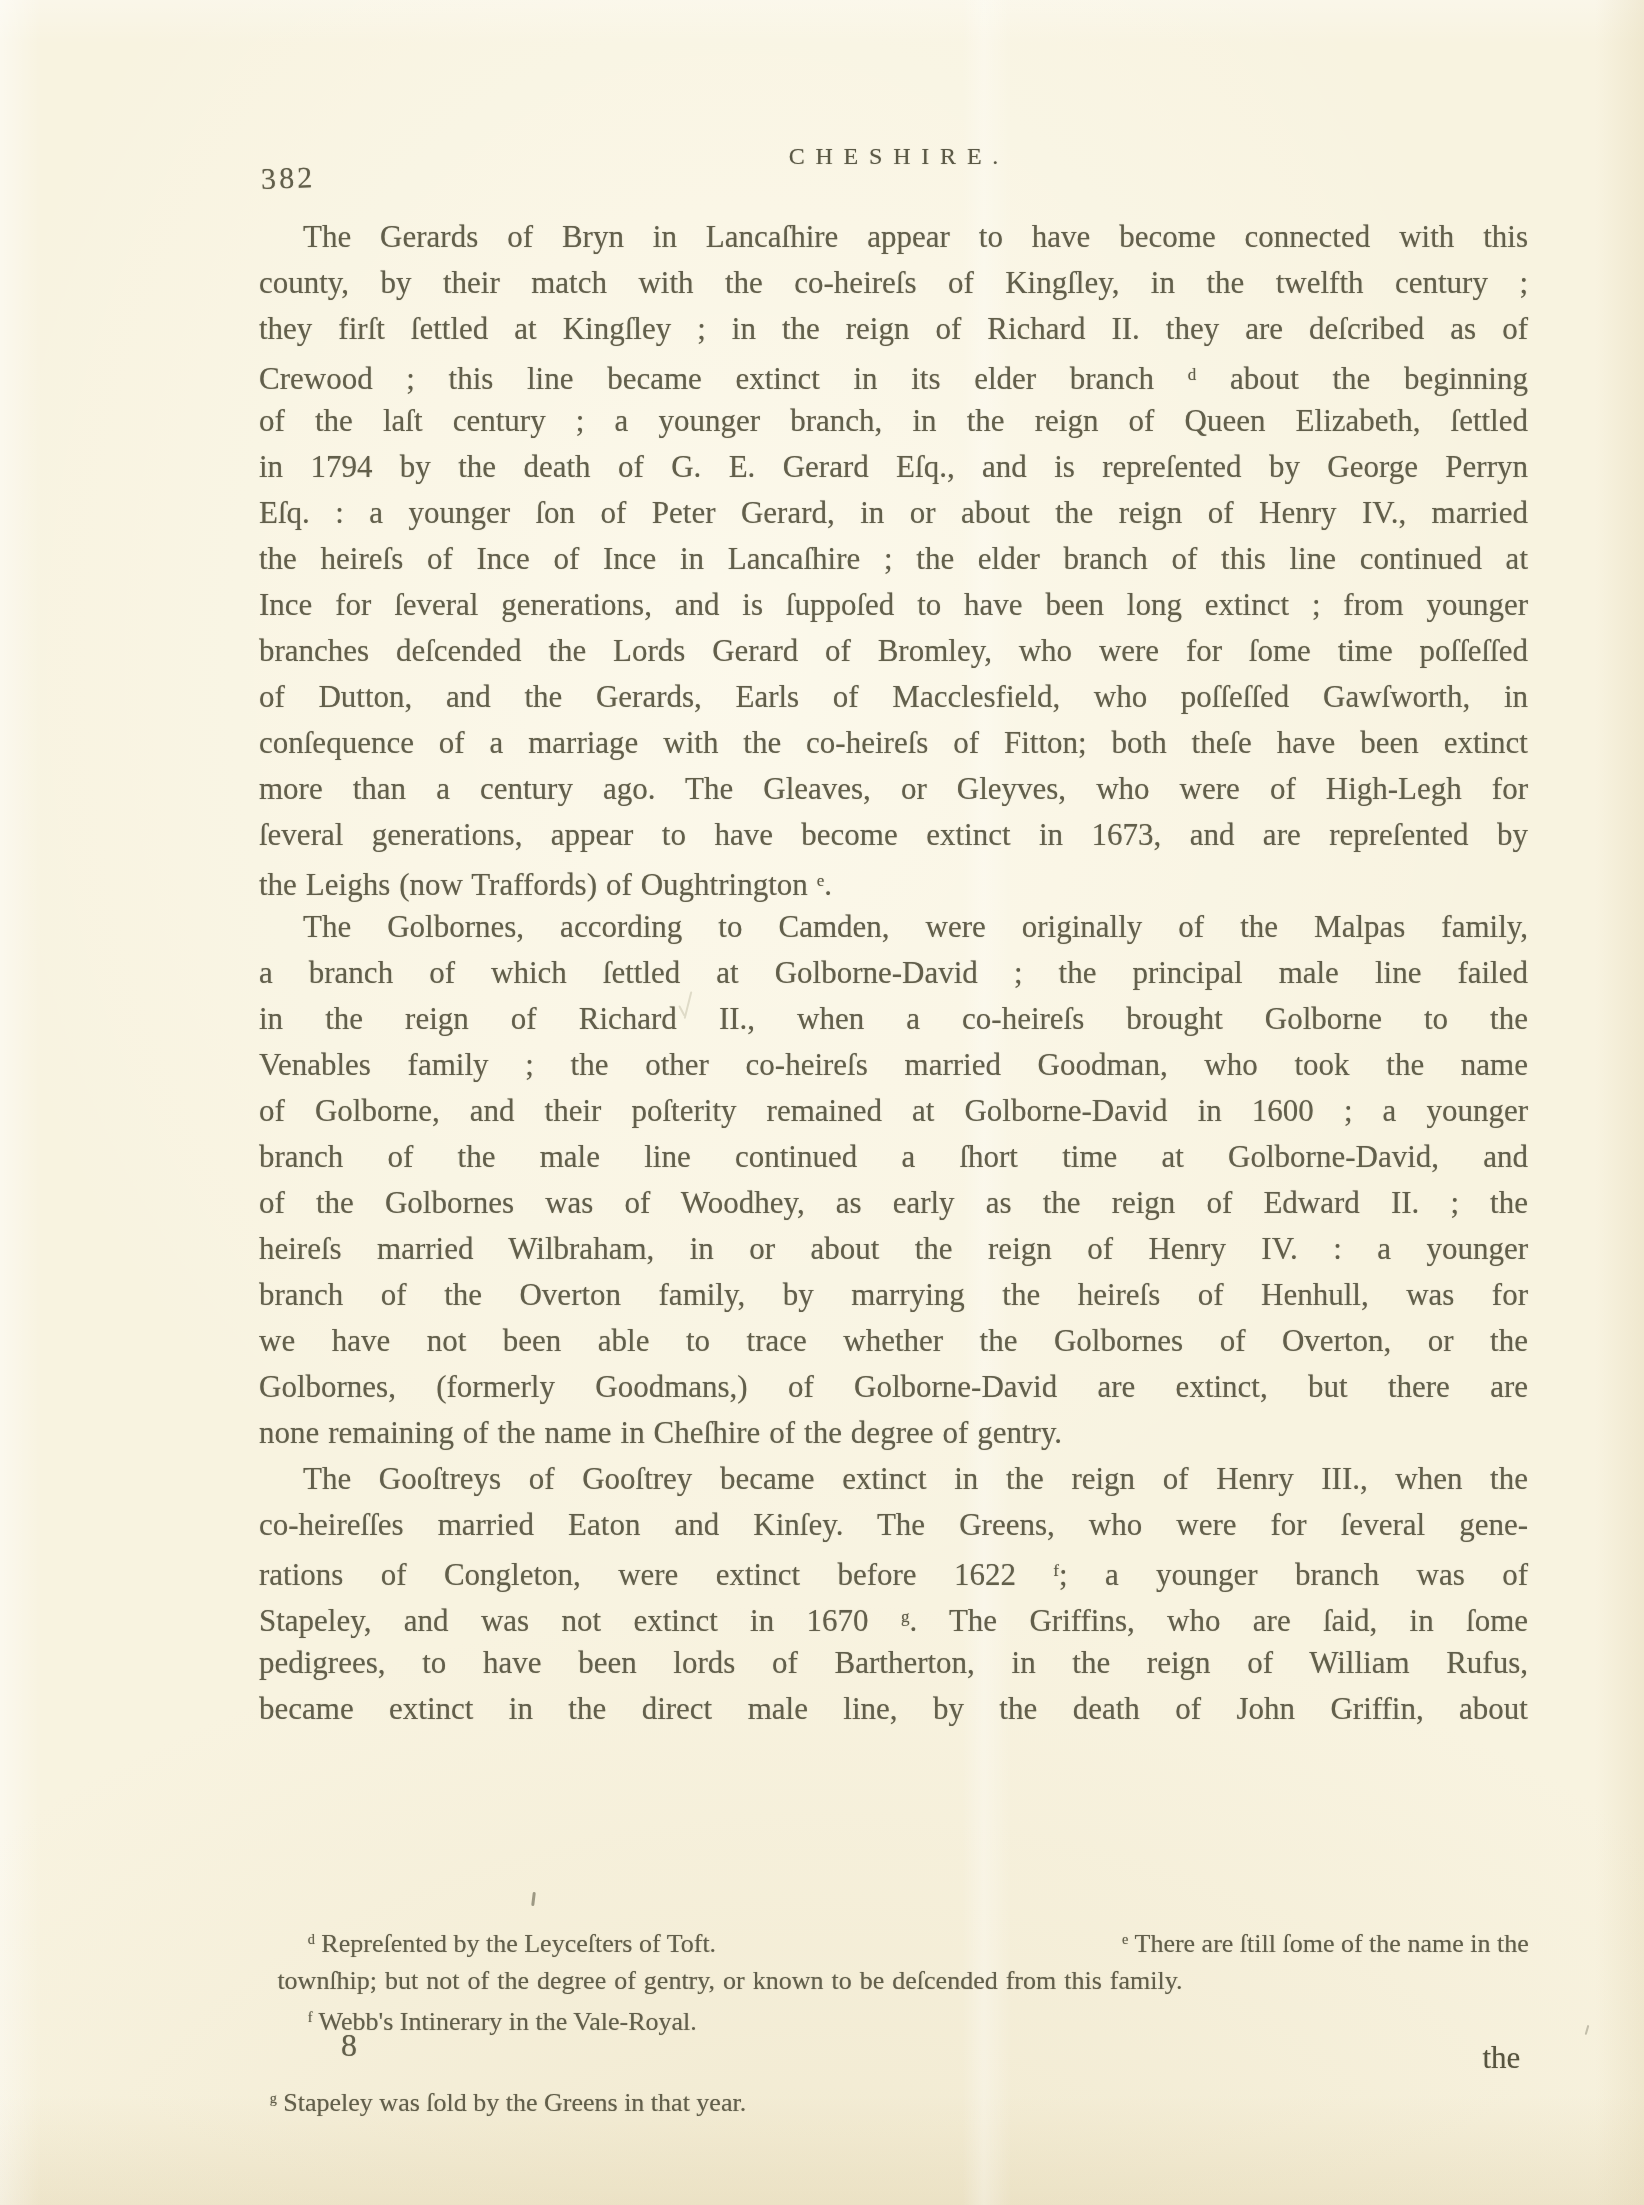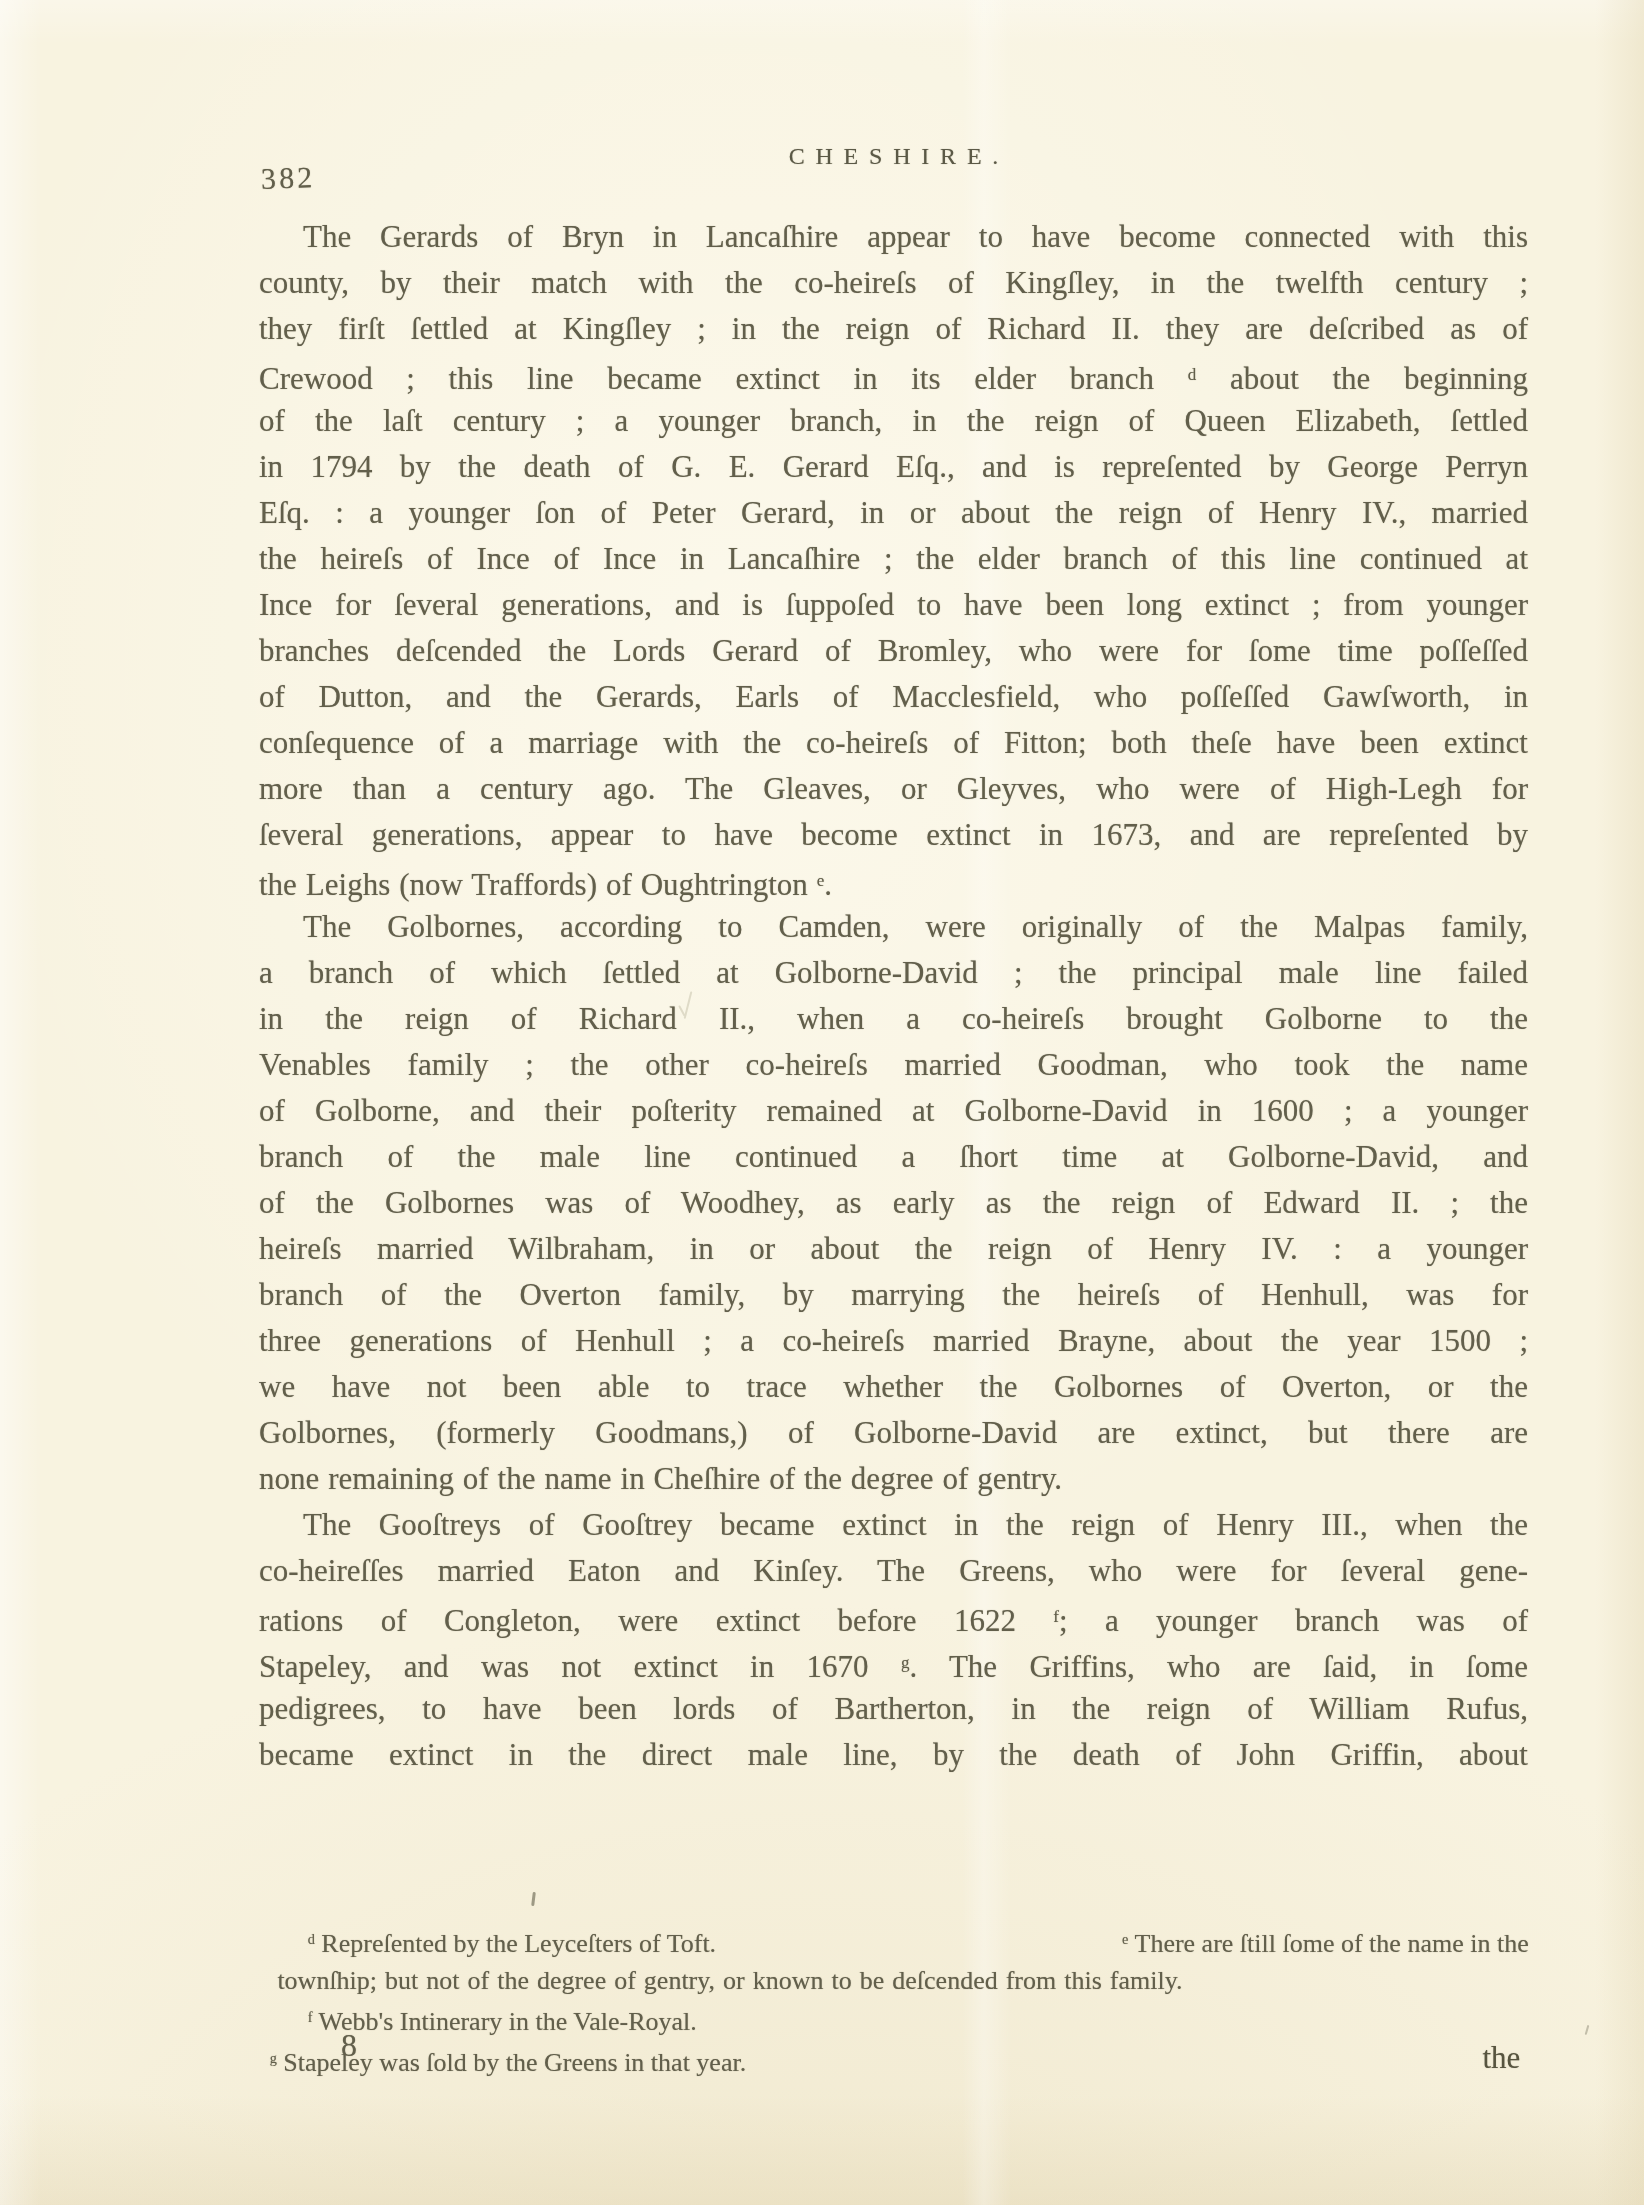--- a/index.html
+++ b/index.html
@@ -41,21 +41,21 @@
     text-align:justify;
     text-align-last:justify;
     word-spacing:1.2px;
   }
   .bodyline.indent{text-indent:44px;}
   .bodyline.nojust{text-align-last:left;}
 
   sup{font-size:0.55em;vertical-align:0.55em;letter-spacing:0;}
 
   .footblock{position:absolute;left:10.7px;top:1921px;width:1259px;font-size:26px;}
-  .footrow{line-height:37px;display:flex;justify-content:space-between;}
+  .footrow{line-height:37px;display:flex;justify-content:space-between;gap:40px;}
   .footrow .seg.first{padding-left:38px;}
   .footrow.single{display:block;padding-left:7.7px;word-spacing:1.5px;}
   .footrow.padded{padding-right:40px;flex-direction:column;}
 
   .sig{position:absolute;left:82px;top:2027px;font-size:32px;}
   .catchword{position:absolute;right:7.7px;top:2040px;font-size:31px;color:#57543f;}
 
   .speck{position:absolute;background:var(--ink);border-radius:1.5px;}
   .speck.tick{left:273px;top:1892px;width:3.1px;height:14px;opacity:.6;transform:rotate(7deg);}
   .speck.apos{left:1327px;top:2025px;width:2.3px;height:10px;opacity:.35;transform:rotate(16deg);}
@@ -102,21 +102,20 @@
       <div>
           <div class="bodyline indent">The Golbornes, according to Camden, were originally of the Malpas family,</div>
           <div class="bodyline">a branch of which ſettled at Golborne-David ; the principal male line failed</div>
           <div class="bodyline">in the reign of Richard II., when a co-heireſs brought Golborne to the</div>
           <div class="bodyline">Venables family ; the other co-heireſs married Goodman, who took the name</div>
           <div class="bodyline">of Golborne, and their poſterity remained at Golborne-David in 1600 ; a younger</div>
           <div class="bodyline">branch of the male line continued a ſhort time at Golborne-David, and</div>
           <div class="bodyline">of the Golbornes was of Woodhey, as early as the reign of Edward II. ; the</div>
           <div class="bodyline">heireſs married Wilbraham, in or about the reign of Henry IV. : a younger</div>
           <div class="bodyline">branch of the Overton family, by marrying the heireſs of Henhull, was for</div>
-          <div class="bodyline">three generations of Henhull ; a co-heireſs married Brayne, about the year 1500 ;</div>
           <div class="bodyline">we have not been able to trace whether the Golbornes of Overton, or the</div>
           <div class="bodyline">Golbornes, (formerly Goodmans,) of Golborne-David are extinct, but there are</div>
           <div class="bodyline nojust">none remaining of the name in Cheſhire of the degree of gentry.</div>
         </div>
       <div>
           <div class="bodyline indent">The Gooſtreys of Gooſtrey became extinct in the reign of Henry III., when the</div>
           <div class="bodyline">co-heireſſes married Eaton and Kinſey.  The Greens, who were for ſeveral gene-</div>
           <div class="bodyline">rations of Congleton, were extinct before 1622 <sup>f</sup>; a younger branch was of</div>
           <div class="bodyline">Stapeley, and was not extinct in 1670 <sup>g</sup>.  The Griffins, who are ſaid, in ſome</div>
           <div class="bodyline">pedigrees, to have been lords of Bartherton, in the reign of William Rufus,</div>

